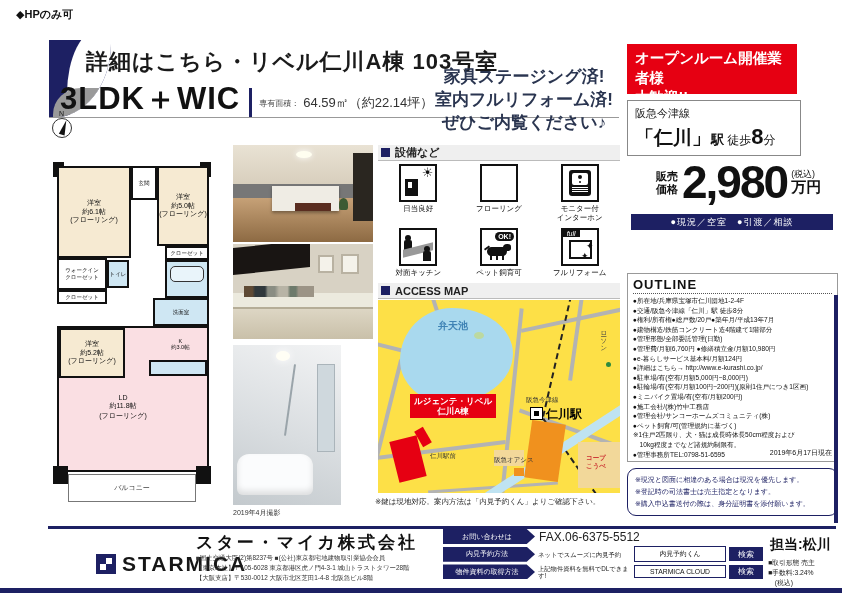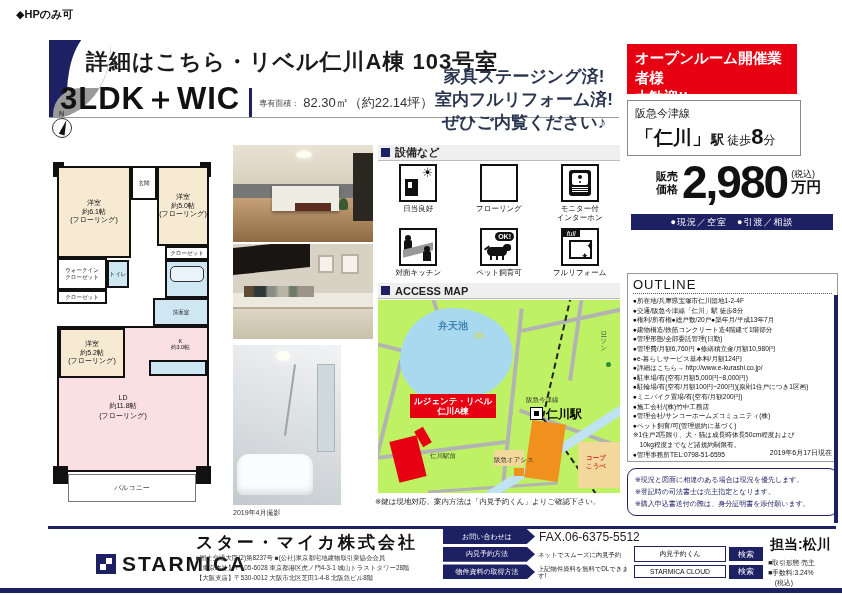--- a/index.html
+++ b/index.html
@@ -116,21 +116,21 @@
   .dog-body{position:absolute;left:5px;bottom:8px;width:20px;height:9px;background:#111;border-radius:5px;}
   .dog-head{position:absolute;left:21px;bottom:13px;width:8px;height:7px;background:#111;border-radius:50% 40% 40% 50%;}
   .dog-leg{position:absolute;bottom:4px;width:2px;height:6px;background:#111;}
   .dog-tail{position:absolute;left:2px;bottom:15px;width:6px;height:2px;background:#111;transform:rotate(-35deg);}
   .full-tag{position:absolute;left:0;top:0;background:#111;color:#fff;font-size:7px;font-style:italic;padding:0 4px;}
   .room-in{position:absolute;left:6px;top:10px;right:5px;bottom:5px;border:2px solid #111;}
   .sp{position:absolute;font-size:9px;line-height:1;}
   .sp1{right:3px;top:12px;} .sp2{right:8px;bottom:3px;}
 
   
-  .map{position:absolute;left:378px;top:300px;width:242px;height:193px;background:#bef264;overflow:hidden;}
+  .map{position:absolute;left:378px;top:300px;width:242px;height:193px;background:#fde047;overflow:hidden;}
   .road{position:absolute;background:#b3b3b3;}
   .pond{position:absolute;left:22px;top:8px;width:113px;height:95px;background:var(--pond);border-radius:46% 54% 58% 42%/55% 48% 52% 45%;}
   .pond-green{position:absolute;width:10px;height:7px;background:#bcd9a0;border-radius:50%;}
   .rail{position:absolute;border-top:2px dashed #222;height:0;transform-origin:left top;}
   .map-label{position:absolute;white-space:pre-line;line-height:1.2;}
   .pond-label{font-size:10px;color:#3f83b5;font-weight:bold;}
   .red-label{background:var(--red);color:#fff;font-size:8.5px;font-weight:bold;text-align:center;padding:2px 4px;}
   .tiny-label{font-size:6.5px;color:#333;}
   .station-label{font-size:12px;font-weight:bold;color:#000;}
   .vert-label{font-size:6.5px;color:#444;writing-mode:vertical-rl;}
@@ -142,21 +142,21 @@
   .beige-bldg{position:absolute;left:200px;top:142px;width:42px;height:46px;background:var(--mapbeige);}
   .beige-sm{position:absolute;left:116px;top:150px;width:30px;height:16px;background:var(--mapbeige);}
   .river{position:absolute;left:96px;top:200px;width:190px;height:9px;background:#bfe3f2;transform:rotate(-33deg);transform-origin:left top;}
   .station-ic{position:absolute;left:152px;top:107px;width:13px;height:13px;border:1.5px solid #000;background:#fff;}
   .station-ic::after{content:"";position:absolute;left:2.5px;top:2.5px;width:5px;height:5px;background:#000;}
   .green-dot{position:absolute;left:228px;top:62px;width:5px;height:5px;background:#2e8b3e;border-radius:50%;}
   .map-note{position:absolute;left:375px;top:497px;width:250px;font-size:7.5px;color:#222;}
 
   
   .outline-box{position:absolute;left:627px;top:273px;width:211px;height:189px;border:1px solid #999;background:#fff;padding:3px 5px;}
-  .outline-title{font-size:13px;font-weight:normal;letter-spacing:1px;border-bottom:1px dotted #555;padding-bottom:1px;margin-bottom:2px;}
+  .outline-title{font-size:13px;font-weight:bold;letter-spacing:1px;border-bottom:1px dotted #555;padding-bottom:1px;margin-bottom:2px;}
   .ol-line{font-size:6.6px;line-height:9.6px;white-space:nowrap;overflow:hidden;color:#111;}
   .outline-date{position:absolute;right:5px;bottom:3px;font-size:7px;}
 
   
   .notes-box{position:absolute;left:627px;top:468px;width:211px;height:48px;border:1.5px solid var(--navy);border-radius:9px;padding:5px 7px;color:var(--navy);}
   .note-line{font-size:7px;line-height:12px;white-space:nowrap;overflow:hidden;}
 
   
   .edge-bar{position:absolute;left:834px;top:295px;width:4px;height:228px;background:var(--navy);}
 
@@ -192,21 +192,21 @@
   <div class="swoosh">
     <span class="white-cut"></span>
     <span class="gray-cut"></span>
   </div>
   <div class="prop-title">詳細はこちら・リベル仁川A棟 103号室</div>
   <div class="subtitle">
     <span class="layout-type">3LDK＋WIC</span>
     <span class="vbar"></span>
     <span class="area-wrap">
       <span class="area-label">専有面積：</span>
-      <span class="area-value">82.30㎡（約22.14坪）</span>
+      <span class="area-value">64.59㎡（約22.14坪）</span>
     </span>
   </div>
   <div class="header-underline"></div>
 
   <div class="catch">
     <div>家具ステージング済!</div>
     <div>室内フルリフォーム済!</div>
     <div>ぜひご内覧ください♪</div>
   </div>
 

